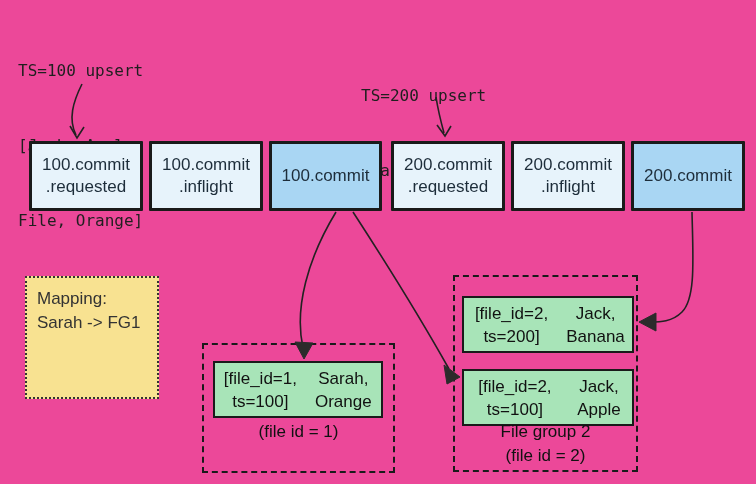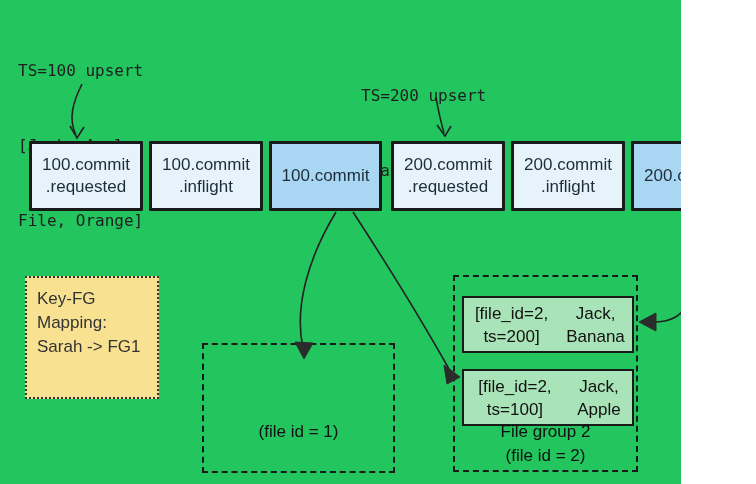--- a/index.html
+++ b/index.html
@@ -1,19 +1,19 @@
 <!DOCTYPE html>
 <html><head>
 <meta charset="utf-8">
 <style>
   html,body{margin:0;padding:0;background:#ffffff;}
   .stage{
     position:relative;
-    width:681px;height:484px;
-    background:#22c55e;
+    width:756px;height:484px;
+    background:#ec4899;
     font-family:"Liberation Sans", sans-serif;
     overflow:hidden;
   }
   
   .anno{
     position:absolute;
     font-family:"DejaVu Sans Mono", monospace;
     font-size:16px;
     line-height:25px;
     color:#1f1f1f;
@@ -131,26 +131,29 @@
   </div>
   <div class="tbox tbox-5 pending">
     <span>200.commit</span>
     <span>.inflight</span>
   </div>
   <div class="tbox tbox-6 complete">
     <span>200.commit</span>
   </div>
 
   <div class="note">
-    <div>Key-FG</div>
     <div>Mapping:</div>
     <div>Sarah -&gt; FG1</div>
   </div>
 
   <div class="fgroup fgroup-1"></div>
+  <div class="slice slice-fg1">
+    <span>[file_id=1, ts=100]</span>
+    <span>Sarah, Orange</span>
+  </div>
   <div class="fglabel fglabel-1">
     <div>(file id = 1)</div>
   </div>
 
   <div class="fgroup fgroup-2"></div>
   <div class="slice slice-fg2a">
     <span>[file_id=2, ts=200]</span>
     <span>Jack, Banana</span>
   </div>
   <div class="slice slice-fg2b">

